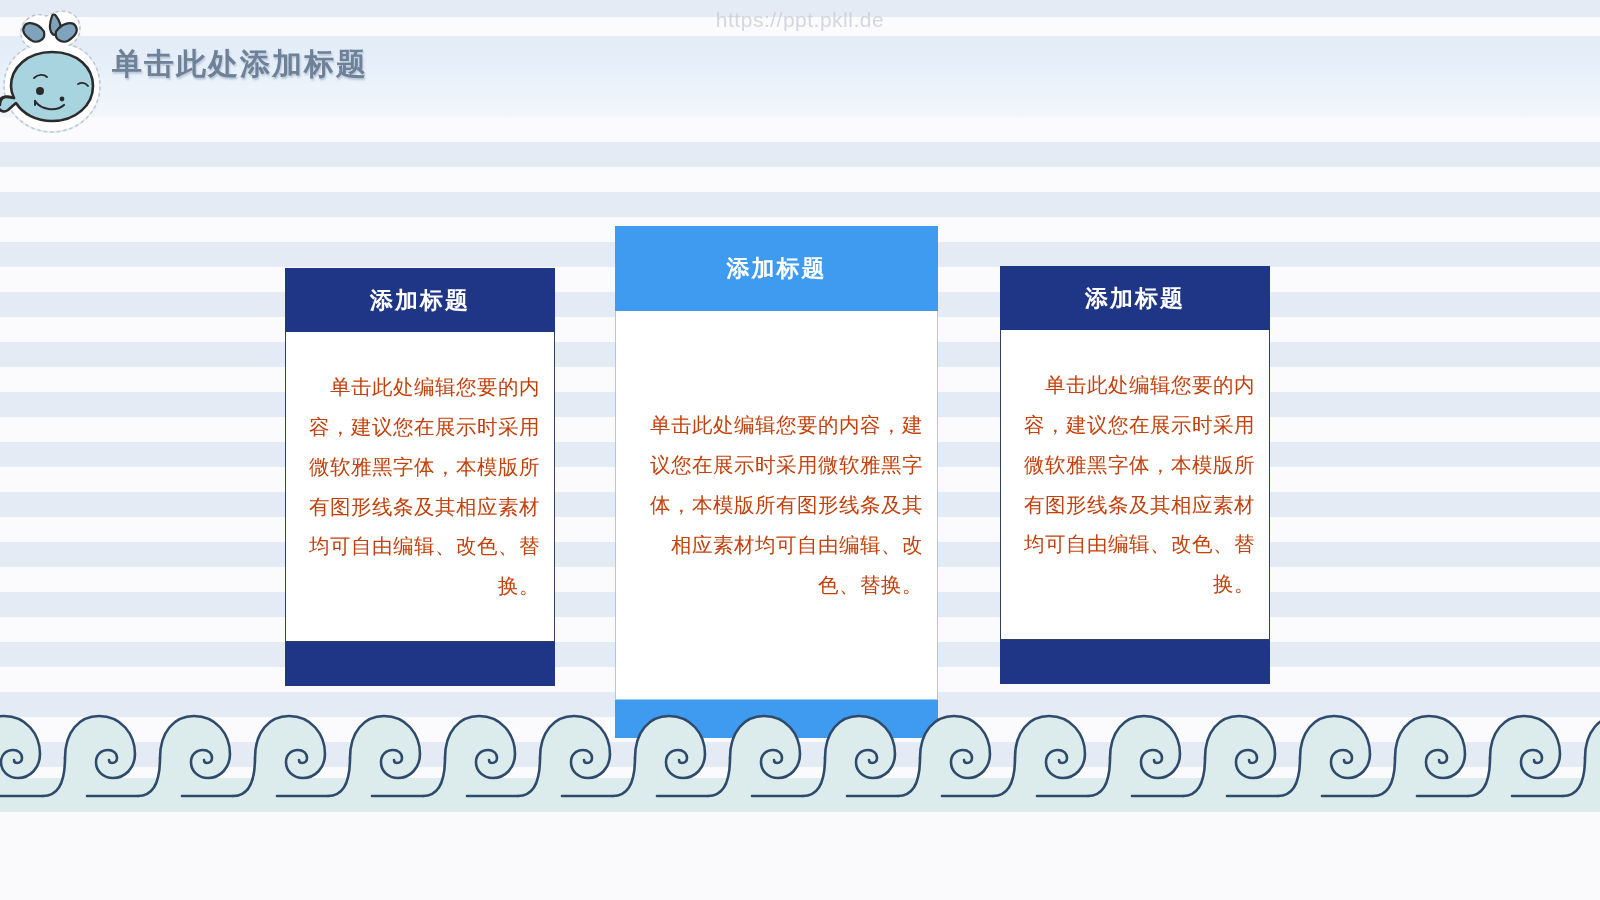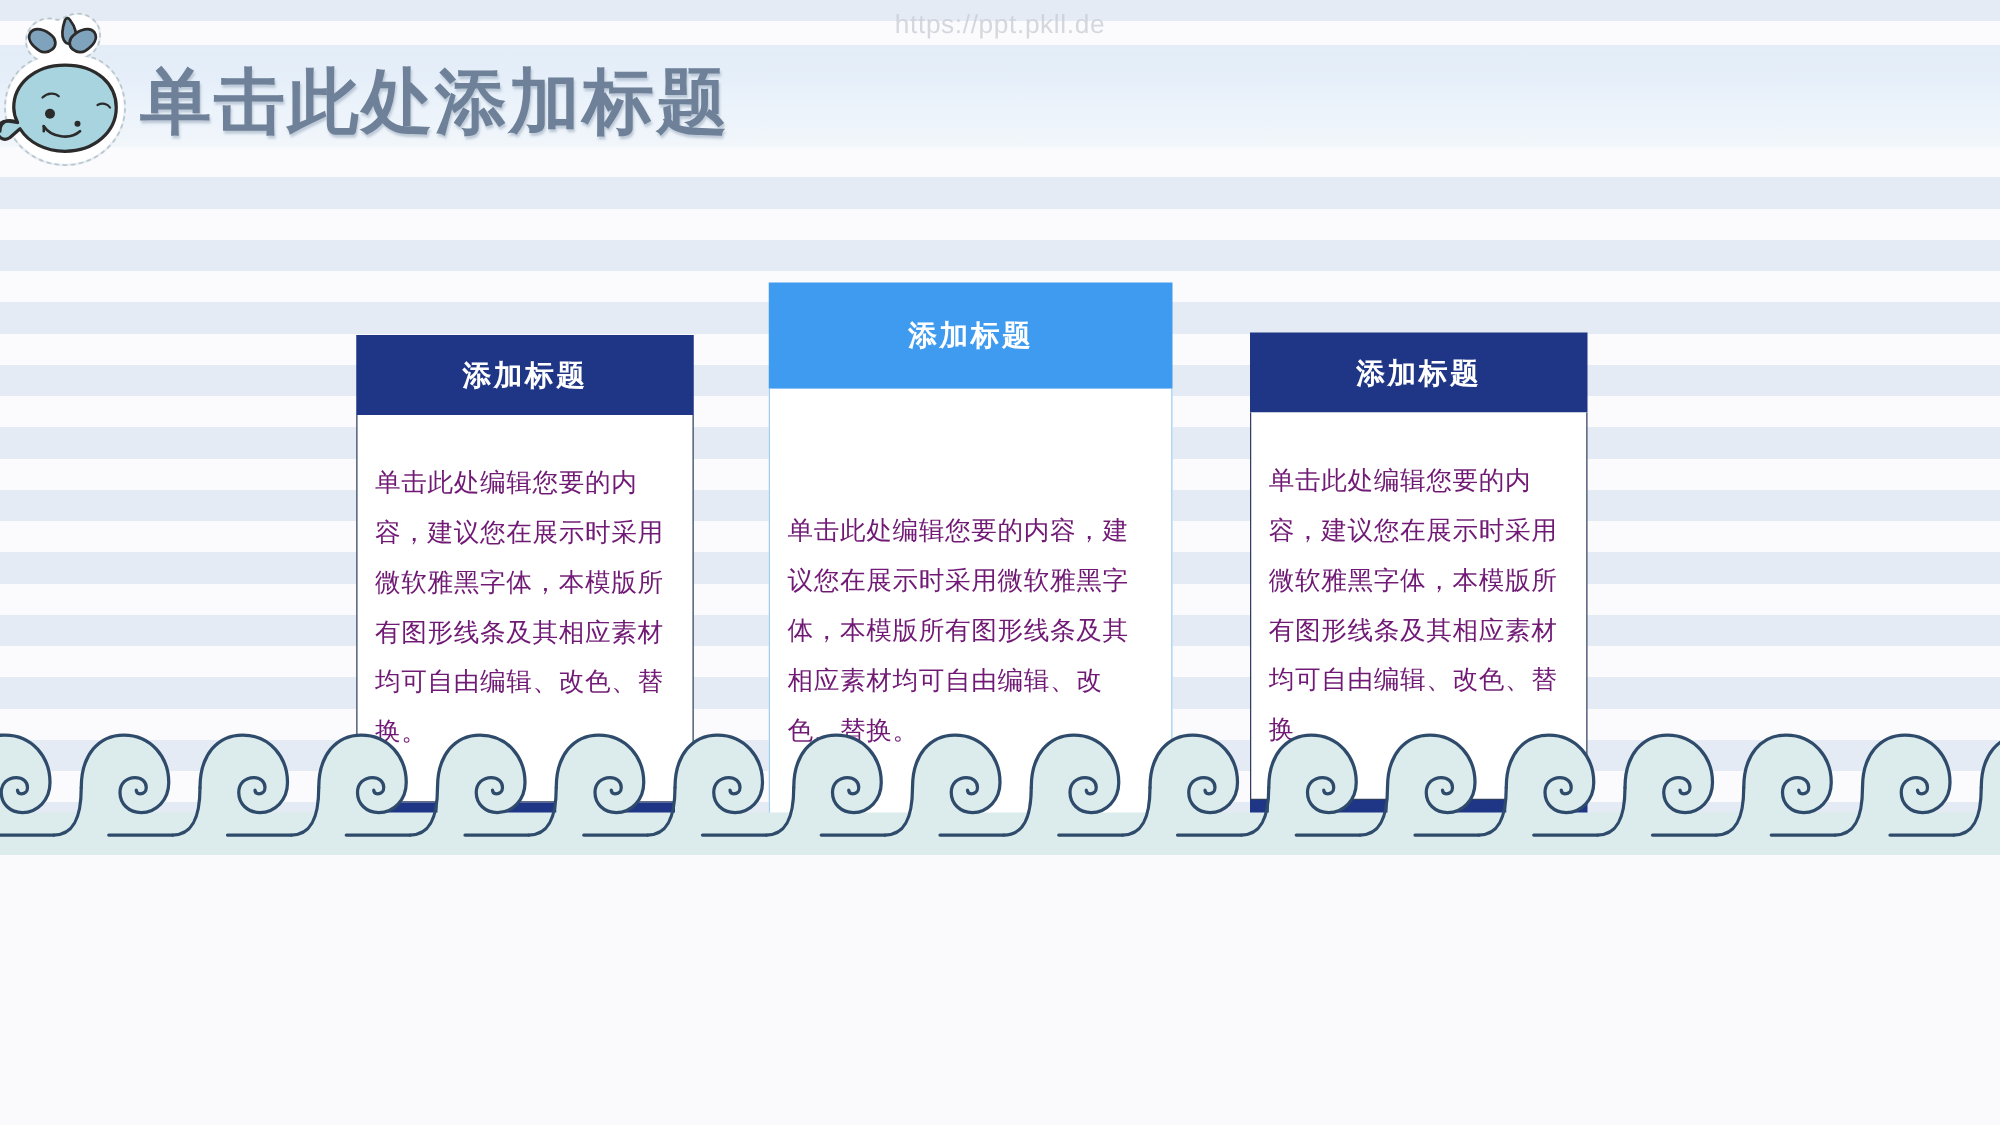--- a/index.html
+++ b/index.html
@@ -10,21 +10,21 @@
     width: 1600px;
     height: 900px;
     overflow: hidden;
     font-family: "Liberation Sans", "DejaVu Sans", sans-serif;
     background: #fafafc;
   }
 
   .slide {
     position: relative;
     width: 1600px;
-    height: 684px;
+    height: 812px;
     overflow: hidden;
     background-color: #fbfafc;
     background-image: repeating-linear-gradient(
       to bottom,
       #e4ebf5 0px,
       #e4ebf5 25px,
       #fbfafc 25px,
       #fbfafc 50px
     );
     background-position: 0 -8px;
@@ -60,21 +60,21 @@
     height: 82px;
     background: linear-gradient(to bottom,
        rgba(226,236,247,.95) 0%,
        rgba(231,240,250,.95) 45%,
        rgba(244,248,252,.9) 100%);
   }
   .slide-title {
     position: absolute;
     left: 112px;
     top: 44px;
-    font-size: 57px;
+    font-size: 30px;
     font-weight: bold;
     letter-spacing: 2px;
     color: #6e8198;
     text-shadow: 1px 2px 2px rgba(150,165,185,.55);
     white-space: nowrap;
   }
 
   
   .mascot {
     position: absolute;
@@ -108,22 +108,22 @@
     position: absolute;
     left: 0;
     box-sizing: border-box;
     background: #ffffff;
     display: flex;
     align-items: center;
     justify-content: center;
   }
   .card-body p {
     margin: 0;
-    color: #701a75;
-    text-align: left;
+    color: #c2410c;
+    text-align: right;
     line-height: 1.95;
     letter-spacing: .5px;
   }
   .card-foot {
     position: absolute;
     left: 0;
     width: 100%;
   }
 
   

